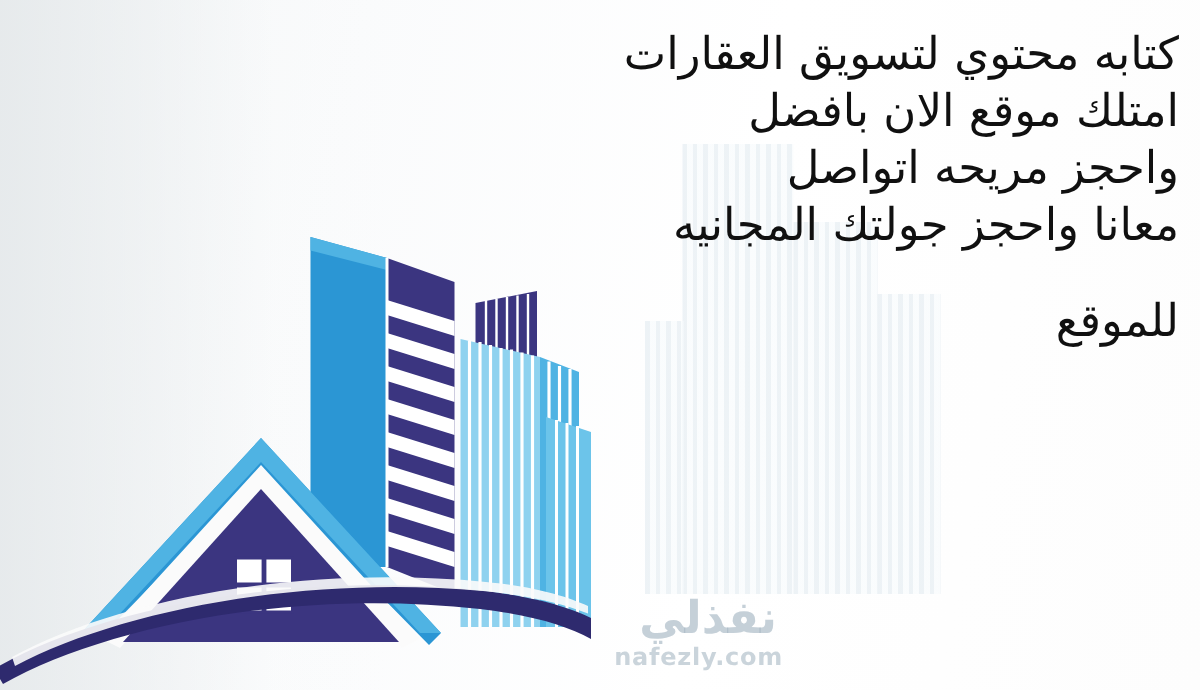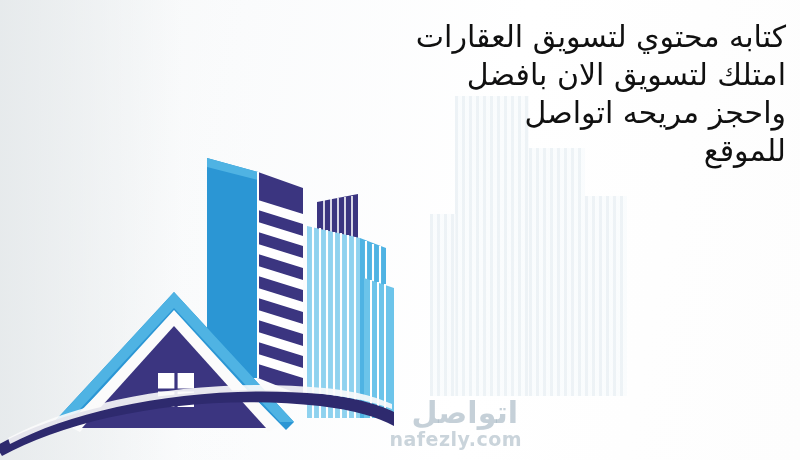--- a/index.html
+++ b/index.html
@@ -58,20 +58,21 @@
     direction: rtl;
     color: #101010;
     font-size: 30px;
     line-height: 1.27;
     font-weight: 400;
     letter-spacing: 0px;
     z-index: 6;
   }
   .headline .ln { display: block; white-space: nowrap; }
   .headline .ln.tail {
+    margin-top: 26px;
   }
 
   
   .logo {
     position: absolute;
     left: -6px;
     top: 150px;
     width: 400px;
     height: 310px;
     z-index: 4;
@@ -94,21 +95,21 @@
     direction: rtl;
     font-size: 30px;
     font-weight: 700;
     color: rgba(150,170,184,0.55);
     letter-spacing: 1px;
     line-height: 1;
   }
   .wm-lat {
     position: absolute;
     top: 32px; right: 0px;
-    font-size: 19px;
+    font-size: 16px;
     font-weight: 700;
     color: rgba(150,170,184,0.5);
     letter-spacing: 0.5px;
     line-height: 1;
   }
 </style>
 </head>
 <body>
 
 <div id="canvas">
@@ -124,22 +125,23 @@
     </div>
   <div class="ghost-tower ghost-c">
       <div class="slab"></div>
     </div>
   <div class="ghost-tower ghost-d">
       <div class="slab"></div>
     </div>
 
   <div class="headline">
     <span class="ln">كتابه محتوي لتسويق العقارات</span>
-    <span class="ln">امتلك لتسويق الان بافضل</span>
+    <span class="ln">امتلك موقع الان بافضل</span>
     <span class="ln">واحجز مريحه اتواصل</span>
+    <span class="ln">معانا واحجز جولتك المجانيه</span>
     <span class="ln tail">للموقع</span>
   </div>
 
   <div class="logo">
     <svg viewBox="0 0 400 310" xmlns="http://www.w3.org/2000/svg">
 
       <g>
         <polygon points="213,8 264,22 264,228 213,228" fill="#2b96d4"></polygon>
         <polygon points="213,8 264,22 264,30 213,17" fill="#4fb3e3"></polygon>
 
@@ -216,17 +218,17 @@
         <path d="M 2,296 C 70,256 200,230 330,244 C 368,249 388,256 400,262
                  L 400,276 C 384,267 360,260 326,256 C 200,242 76,268 8,306 Z" fill="#2e2a6e"></path>
         <path d="M 14,288 C 84,250 206,226 330,238 C 362,241 382,247 398,254
                  L 398,259 C 380,252 358,247 328,244 C 206,233 84,258 16,294 Z" fill="#fbfbfb" opacity="0.9"></path>
       </g>
 
     </svg>
   </div>
 
   <div class="watermark">
-    <div class="wm-ar">اتواصل</div>
+    <div class="wm-ar">نفذلي</div>
     <div class="wm-lat">nafezly.com</div>
   </div>
 
 </div>
 
 </body></html>

